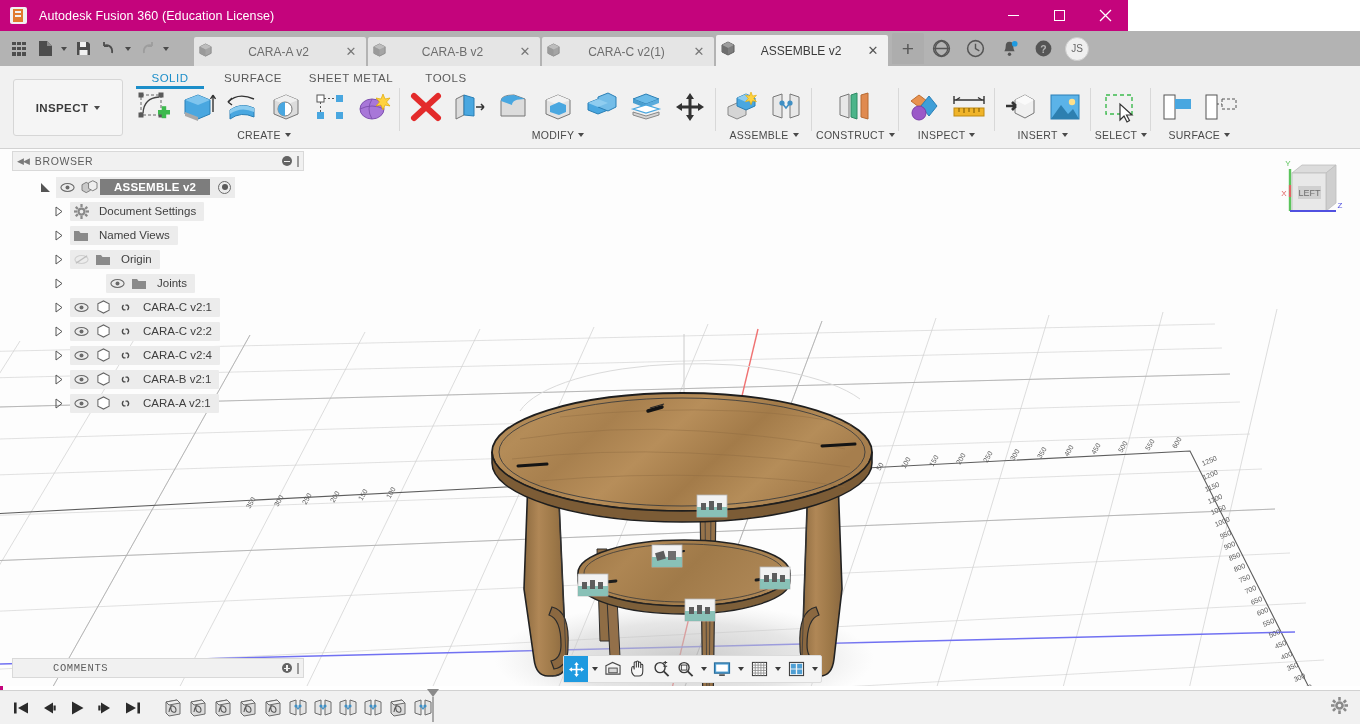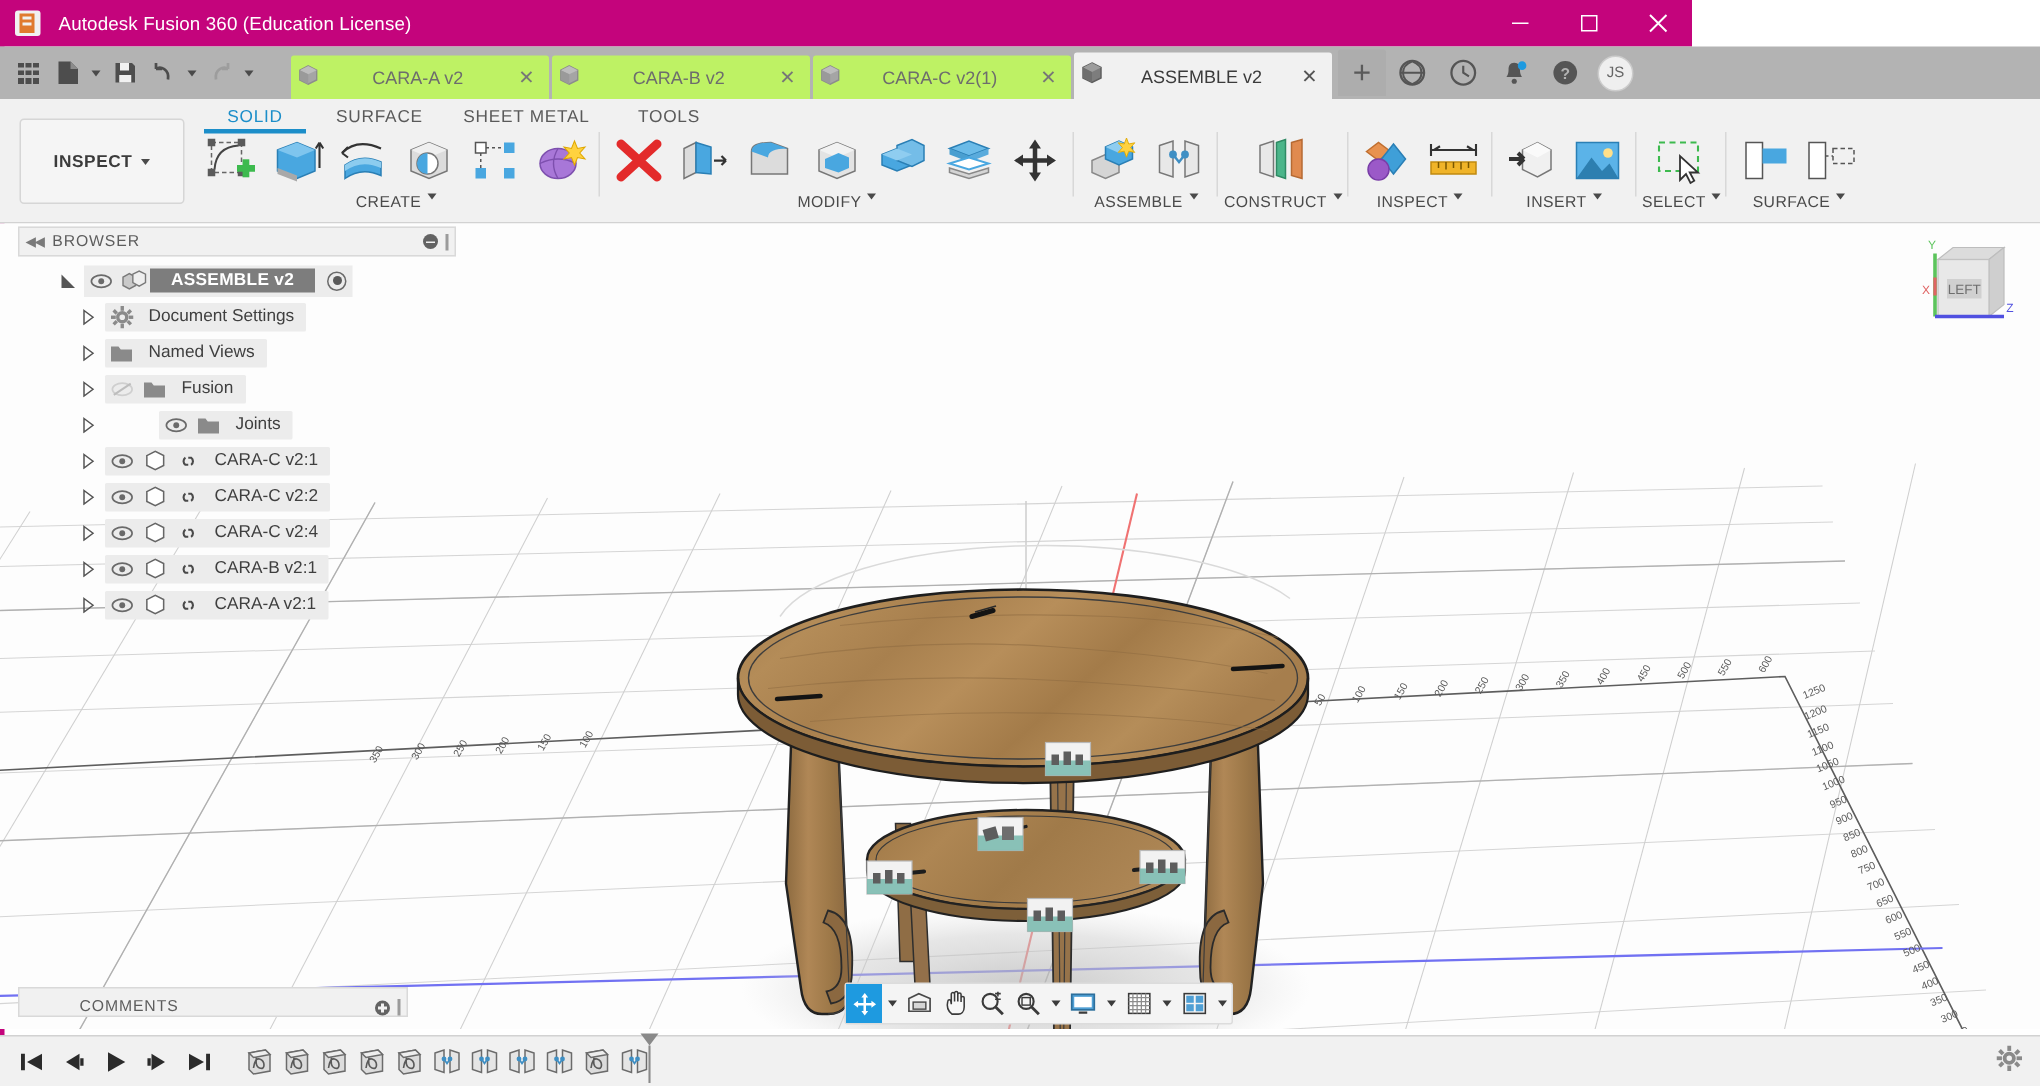--- a/index.html
+++ b/index.html
@@ -53,21 +53,21 @@
   }
   .qat-caret { width: 12px; height: 26px; display: flex; align-items: center; justify-content: center; }
   .caret { width: 0; height: 0; border-left: 3.5px solid transparent;
            border-right: 3.5px solid transparent; border-top: 4px solid #4a4a4a; }
   .grid9 { width: 14px; height: 14px; display: grid; grid-template-columns: repeat(3,1fr);
            grid-template-rows: repeat(3,1fr); gap: 1.5px; }
   .grid9 i { background: #4d4d4d; display:block; }
 
   .tabs { display: flex; align-items: flex-end; height: 35px; margin-left: 22px; }
   .tab {
-    width: 172px; height: 29px; background: #bef264; margin-right: 2px;
+    width: 172px; height: 29px; background: #e5e5e5; margin-right: 2px;
     display: flex; align-items: center; border-radius: 2px 2px 0 0;
     position: relative; color: #6d6d6d; font-size: 12px;
   }
   .tab.active { background: #f1f1f1; color: #3b3b3b; height: 31px; }
   .tab .cubeicon { margin-left: 0; }
   .tab .tlabel { flex: 1; text-align: center; padding-left: 4px; }
   .tab .tclose { width: 22px; text-align: center; font-size: 13px; color: #777; }
   .tab.active .tclose { color: #555; }
   .tab-inner { display: flex; align-items: center; width: 100%; padding: 0 4px; }
 
@@ -106,21 +106,21 @@
     content: ""; position: absolute; left: 8%; right: 8%; bottom: 0;
     height: 3px; background: #1c8ec9;
   }
   .panels { position: absolute; top: 20px; left: 128px; display: flex; align-items: flex-start; height: 63px; }
   .panel { display: flex; flex-direction: column; align-items: center; position: relative; padding: 0 4px; }
   .panel.sep::after {
     content: ""; position: absolute; right: 0; top: 2px; bottom: 10px; width: 1px; background: #d8d8d8;
   }
   .prow { display: flex; align-items: flex-end; height: 42px; }
   .pbtn { width: 44px; height: 42px; display: flex; align-items: center; justify-content: center; }
-  .plabel { font-size: 10.5px; color: #4a4a4a; letter-spacing: .3px; display:flex; gap:4px; margin-top: 1px; }
+  .plabel { font-size: 10.5px; color: #4a4a4a; letter-spacing: .3px; display:flex; align-items:center; gap:4px; margin-top: 1px; }
 
   
   .canvas {
     position: absolute; top: 149px; left: 0; width: 1360px; height: 537px;
     background: #fcfcfc; overflow: hidden;
   }
   .canvas svg { position: absolute; top: 0; left: 0; }
 
   
   .browser {
@@ -153,24 +153,24 @@
   .root-wrap { display: flex; align-items: center; background: #ececec; height: 21px; padding-right: 4px; }
   .radio-dot {
     width: 13px; height: 13px; border-radius: 50%; border: 1.5px solid #6a6a6a;
     margin-left: 8px; display: flex; align-items: center; justify-content: center;
   }
   .radio-dot i { width: 6px; height: 6px; border-radius: 50%; background: #5a5a5a; display:block; }
   .tri-open { width:0;height:0;border-bottom:9px solid #555;border-right:9px solid transparent; }
 
   
   .comments {
-    position: absolute; top: 658px; left: 12px; width: 260px; height: 20px;
+    position: absolute; top: 658px; left: 12px; width: 292px; height: 20px;
     background: #f1f1f1; border: 1px solid #d9d9d9; display: flex;
-    align-items: flex-end; padding: 0 4px; font-size: 10.5px; color: #5d5d5d;
-    letter-spacing: .6px; z-index: 20;
+    align-items: center; padding: 0 4px; font-size: 10.5px; color: #5d5d5d;
+    letter-spacing: .6px; z-index: 20; font-family: Liberation Mono, monospace;
   }
   .plus-circ { width: 10px; height: 10px; border-radius: 50%; background: #636363; position: relative; }
   .plus-circ::after { content:""; position:absolute; left:2px; top:4.5px; width:6px; height:1.5px; background:#f1f1f1; }
   .plus-circ::before { content:""; position:absolute; left:4.25px; top:2px; width:1.5px; height:6px; background:#f1f1f1; }
 
   
   .navbar {
     position: absolute; top: 655px; left: 563px; height: 28px;
     background: #f4f4f4; border: 1px solid #dcdcdc; display: flex;
     align-items: center; z-index: 25; border-radius: 2px;
@@ -1035,21 +1035,21 @@
             <svg width="15" height="11" viewBox="0 0 16 11">
                 <ellipse cx="8" cy="5.5" rx="7" ry="4.3" fill="none" stroke="#cfcfcf" stroke-width="1.2"></ellipse>
                 <path d="M2 9.5 L14 1.5" stroke="#bdbdbd" stroke-width="1.4"></path>
               </svg>
           </span>
           <span class="tw">
             <svg width="16" height="13" viewBox="0 0 16 13">
                 <path d="M1 2 h5 l1.5 2 h7.5 v8 h-14 Z" fill="#8a8a8a"></path>
               </svg>
           </span>
-          <span class="nm">Fusion</span>
+          <span class="nm">Origin</span>
         </span>
       </div>
 
       <div class="tnode" style="padding-left:36px;gap:36px;">
         <span class="tw">
           <svg width="8" height="11" viewBox="0 0 8 11">
               <path d="M1 1 L7 5.5 L1 10 Z" fill="none" stroke="#555" stroke-width="1"></path>
             </svg>
         </span>
         <span class="pill">

